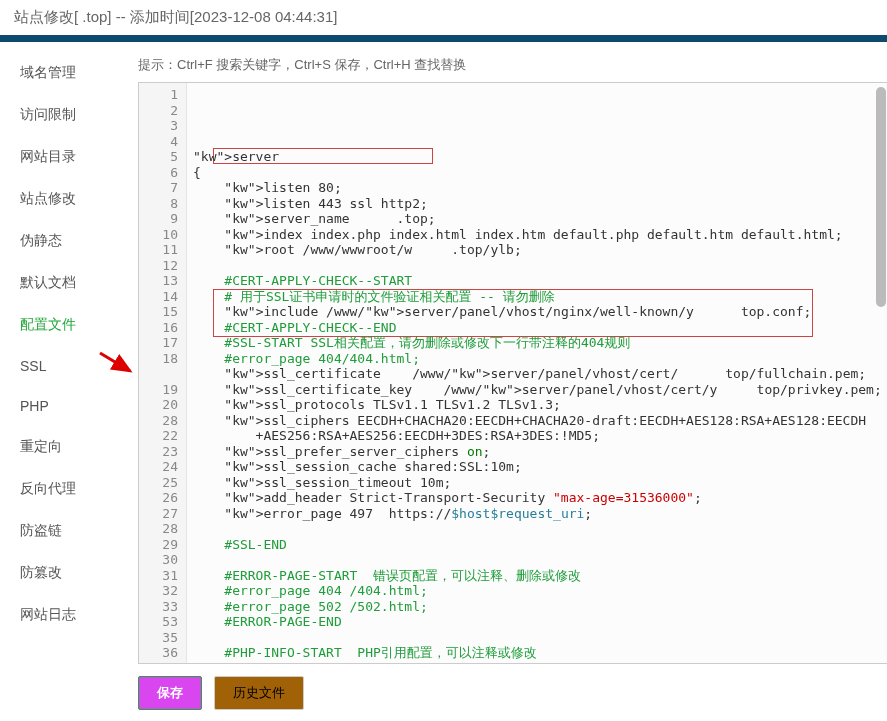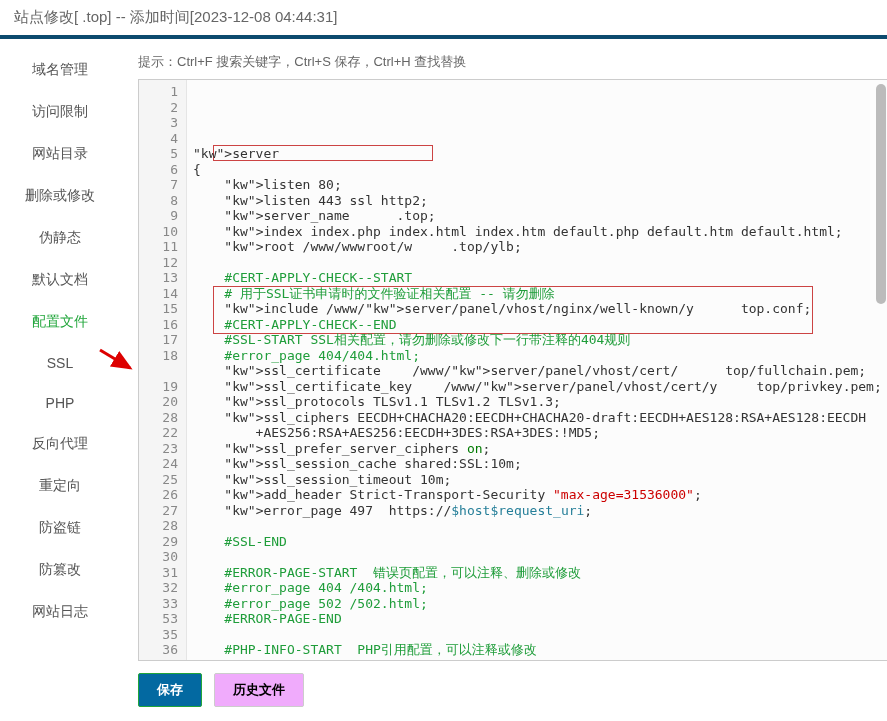--- a/index.html
+++ b/index.html
@@ -7,37 +7,36 @@
   font-family: "Microsoft YaHei", Arial, sans-serif;
   font-size: 13px;
   background: #fff;
   color: #333;
   width: 887px;
 }
 .header {
   padding: 8px 14px;
   color: #666;
   font-size: 15px;
-  border-bottom: 4px solid #0c4a6e;
+  border-bottom: 7px solid #0c4a6e;
 }
 .main {
   display: flex;
   position: relative;
 }
 .sidebar {
   width: 120px;
   flex-shrink: 0;
   padding: 10px 0;
 }
 .sidebar-item {
   padding: 12px 20px;
   color: #555;
   font-size: 14px;
   cursor: pointer;
-  text-align: center;
 }
 .sidebar-item.active {
   color: #20a53a;
 }
 .content {
   flex: 1;
   padding: 14px 18px 10px 18px;
   position: relative;
 }
 .hint {
@@ -104,25 +103,24 @@
   margin-top: 12px;
   display: flex;
   gap: 12px;
 }
 .btn {
   padding: 7px 18px;
   font-size: 13px;
   border-radius: 2px;
   cursor: pointer;
   border: 1px solid #ccc;
-  background: #f0abfc;
-  font-weight: bold;
+  background: #a16207;
 }
 .btn-primary {
-  background: #0369a1;
+  background: #d946ef;
   border-color: #20a53a;
   color: #fff;
   font-weight: bold;
 }
 .arrow {
   position: absolute;
   left: 96px;
   top: 307px;
   width: 40px;
   height: 30px;
@@ -135,28 +133,28 @@
 
 <div class="header">
   <span>站点修改[       .top] -- 添加时间[2023-12-08 04:44:31]</span>
 </div>
 
 <div class="main">
   <div class="sidebar" id="sidebar">
       <div class="sidebar-item">域名管理</div>
       <div class="sidebar-item">访问限制</div>
       <div class="sidebar-item">网站目录</div>
-      <div class="sidebar-item">删除或修改</div>
+      <div class="sidebar-item">站点修改</div>
       <div class="sidebar-item">伪静态</div>
       <div class="sidebar-item">默认文档</div>
       <div class="sidebar-item active">配置文件</div>
       <div class="sidebar-item">SSL</div>
       <div class="sidebar-item">PHP</div>
+      <div class="sidebar-item">重定向</div>
       <div class="sidebar-item">反向代理</div>
-      <div class="sidebar-item">重定向</div>
       <div class="sidebar-item">防盗链</div>
       <div class="sidebar-item">防篡改</div>
       <div class="sidebar-item">网站日志</div>
     </div>
 
   <svg class="arrow" viewBox="0 0 40 30">
     <defs>
       <marker id="ah" markerWidth="8" markerHeight="8" refX="6" refY="3" orient="auto">
         <path d="M0,0 L7,3 L0,6 Z" fill="#d00"></path>
       </marker>

